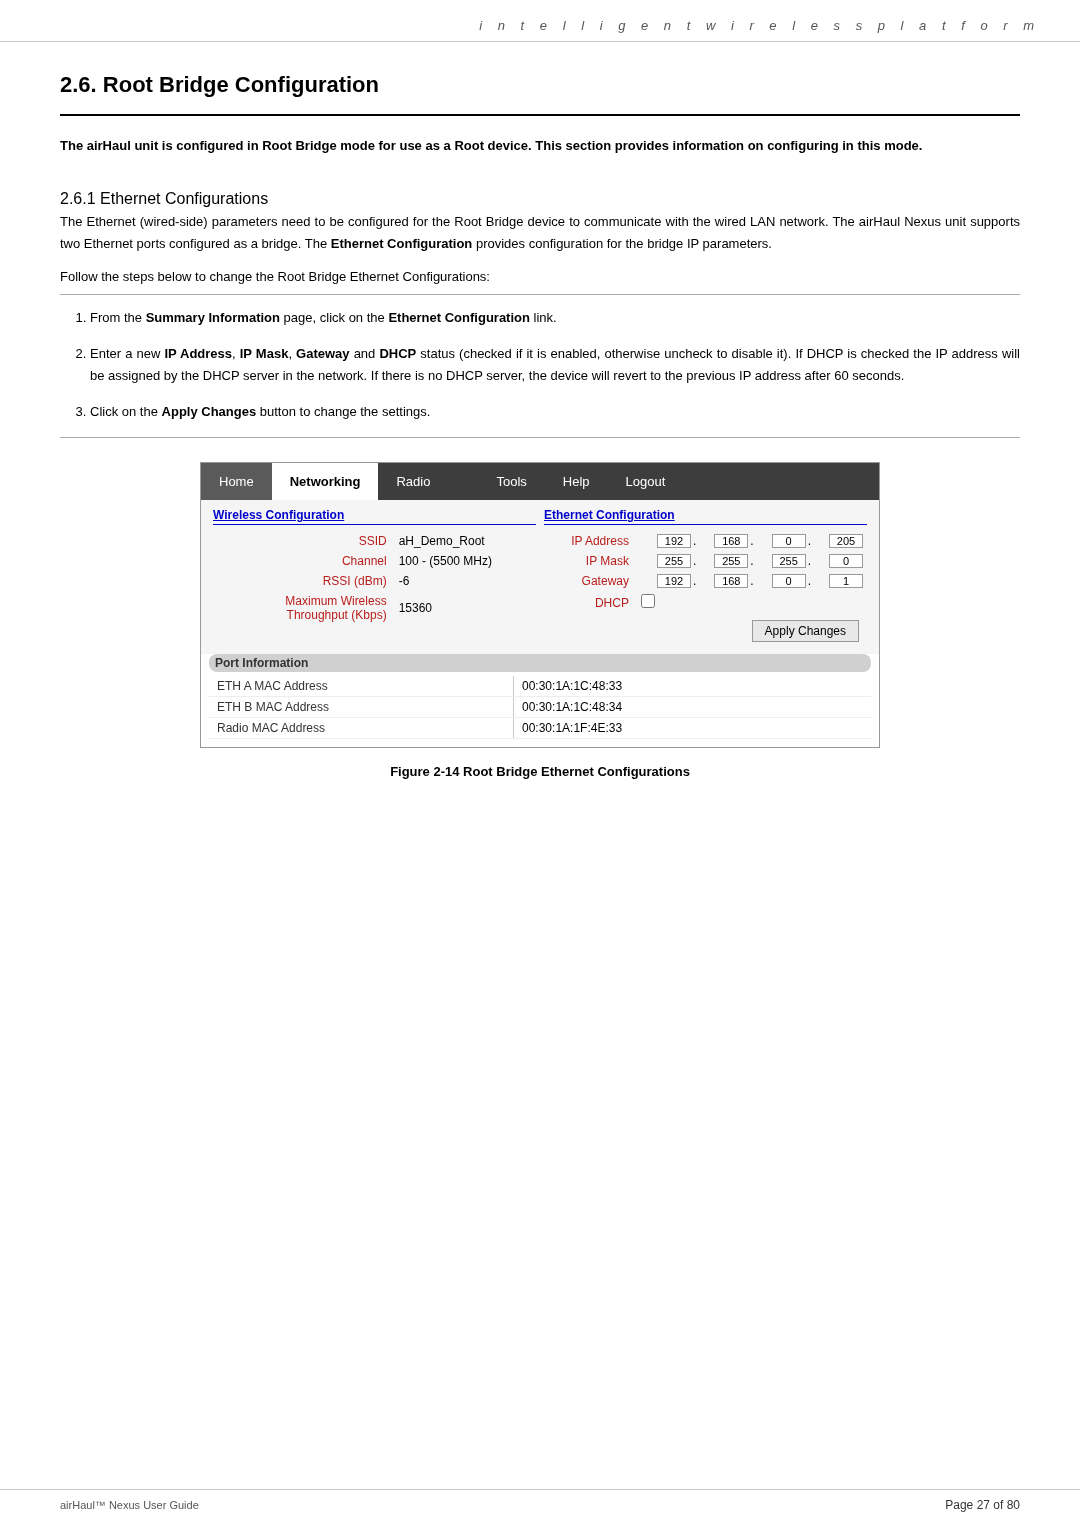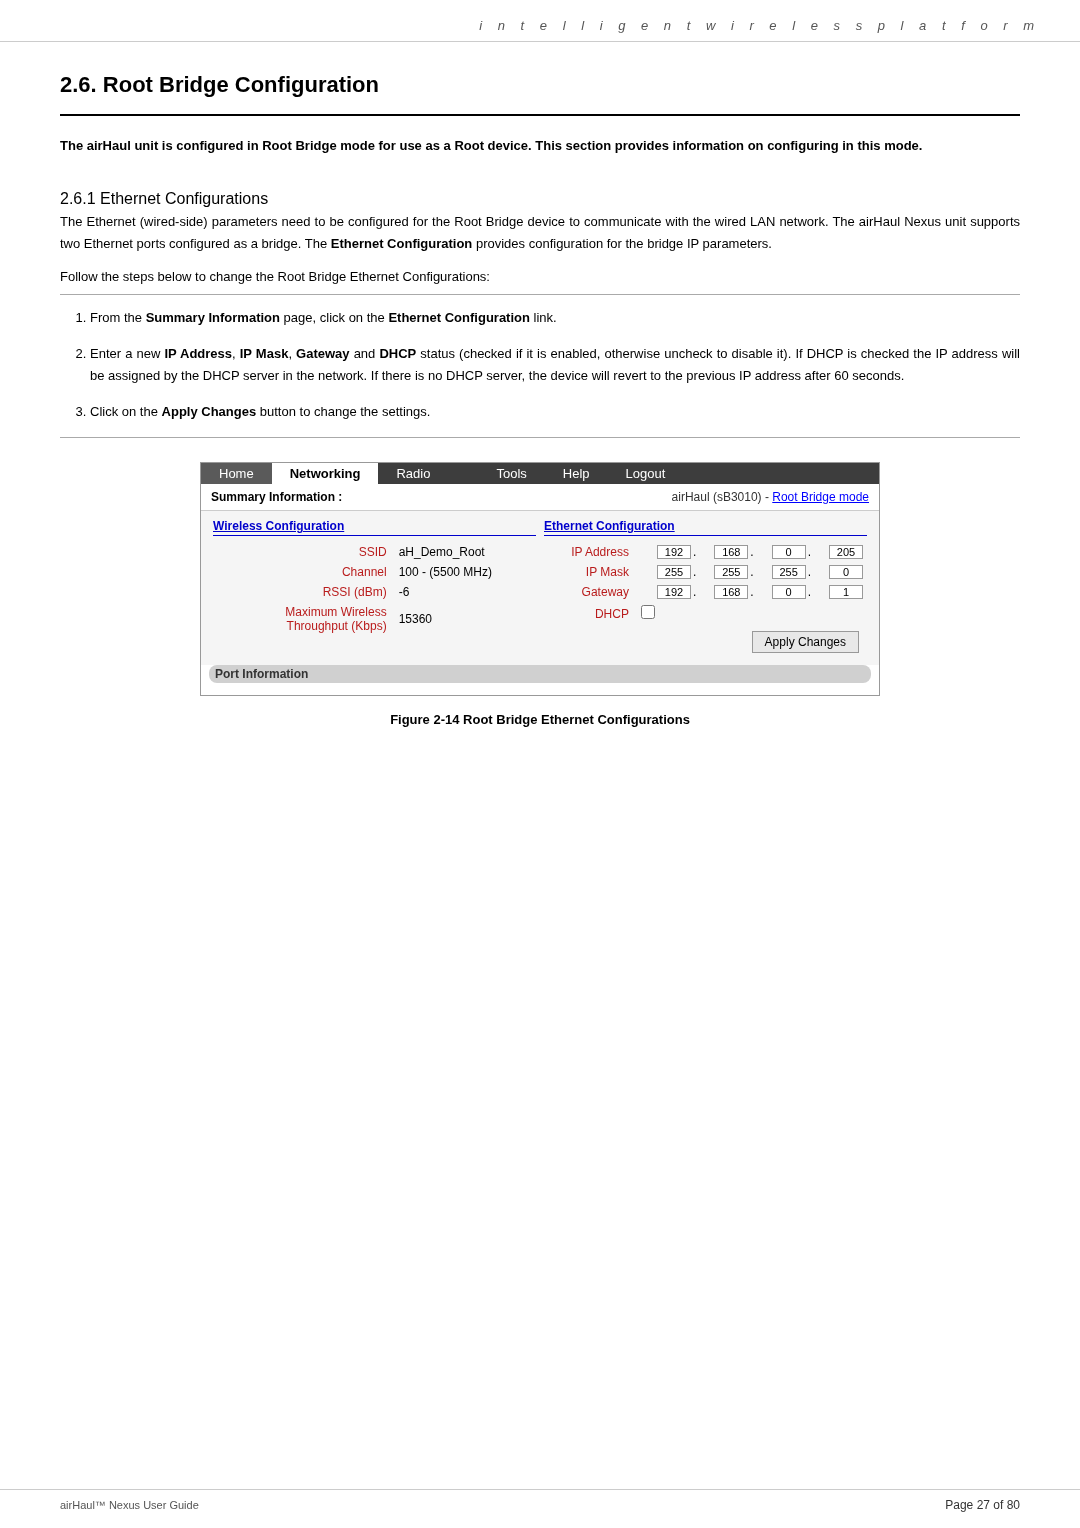--- a/index.html
+++ b/index.html
@@ -94,21 +94,21 @@
       width: 680px;
       margin: 0 auto 16px auto;
     }
 
     
     .nav-bar {
       display: flex;
       background: #3d3d3d;
     }
     .nav-item {
-      padding: 3px 18px;
+      padding: 11px 18px;
       font-size: 13px;
       color: #fff;
       cursor: pointer;
     }
     .nav-item.active {
       background: #fff;
       color: #000;
       font-weight: bold;
     }
     .nav-item.home {
@@ -294,26 +294,20 @@
 
     <div class="nav-bar">
       <div class="nav-item home">Home</div>
       <div class="nav-item active">Networking</div>
       <div class="nav-item">Radio</div>
       <div class="nav-item" style="margin-left:30px;">Tools</div>
       <div class="nav-item">Help</div>
       <div class="nav-item">Logout</div>
     </div>
 
-    <div class="summary-bar">
-      <span class="summary-label">Summary Information :</span>
-      <span class="device-info">
-        <span>airHaul (sB3010)</span> - <a>Root Bridge mode</a>
-      </span>
-    </div>
 
     <div class="config-panels">
 
       <div class="panel">
         <div class="panel-title">Wireless Configuration</div>
         <table class="panel-table">
           <tbody>
               <tr>
             <td>SSID</td>
             <td>aH_Demo_Root</td>
@@ -391,20 +385,36 @@
 
         <div class="apply-btn-row">
           <button class="apply-btn">Apply Changes</button>
         </div>
       </div>
 
     </div>
 
     <div style="padding: 0 8px 8px 8px;">
       <div class="port-info-title">Port Information</div>
+      <table class="port-table">
+        <tbody>
+            <tr>
+          <td>ETH A MAC Address</td>
+          <td>00:30:1A:1C:48:33</td>
+        </tr>
+        <tr>
+          <td>ETH B MAC Address</td>
+          <td>00:30:1A:1C:48:34</td>
+        </tr>
+        <tr>
+          <td>Radio MAC Address</td>
+          <td>00:30:1A:1F:4E:33</td>
+        </tr>
+      </tbody>
+        </table>
     </div>
 
   </div>
 
   <p class="figure-caption">Figure 2-14 Root Bridge Ethernet Configurations</p>
 
 </div>
 
 <div class="footer">
   <span class="footer-left">airHaul™ Nexus User Guide</span>

